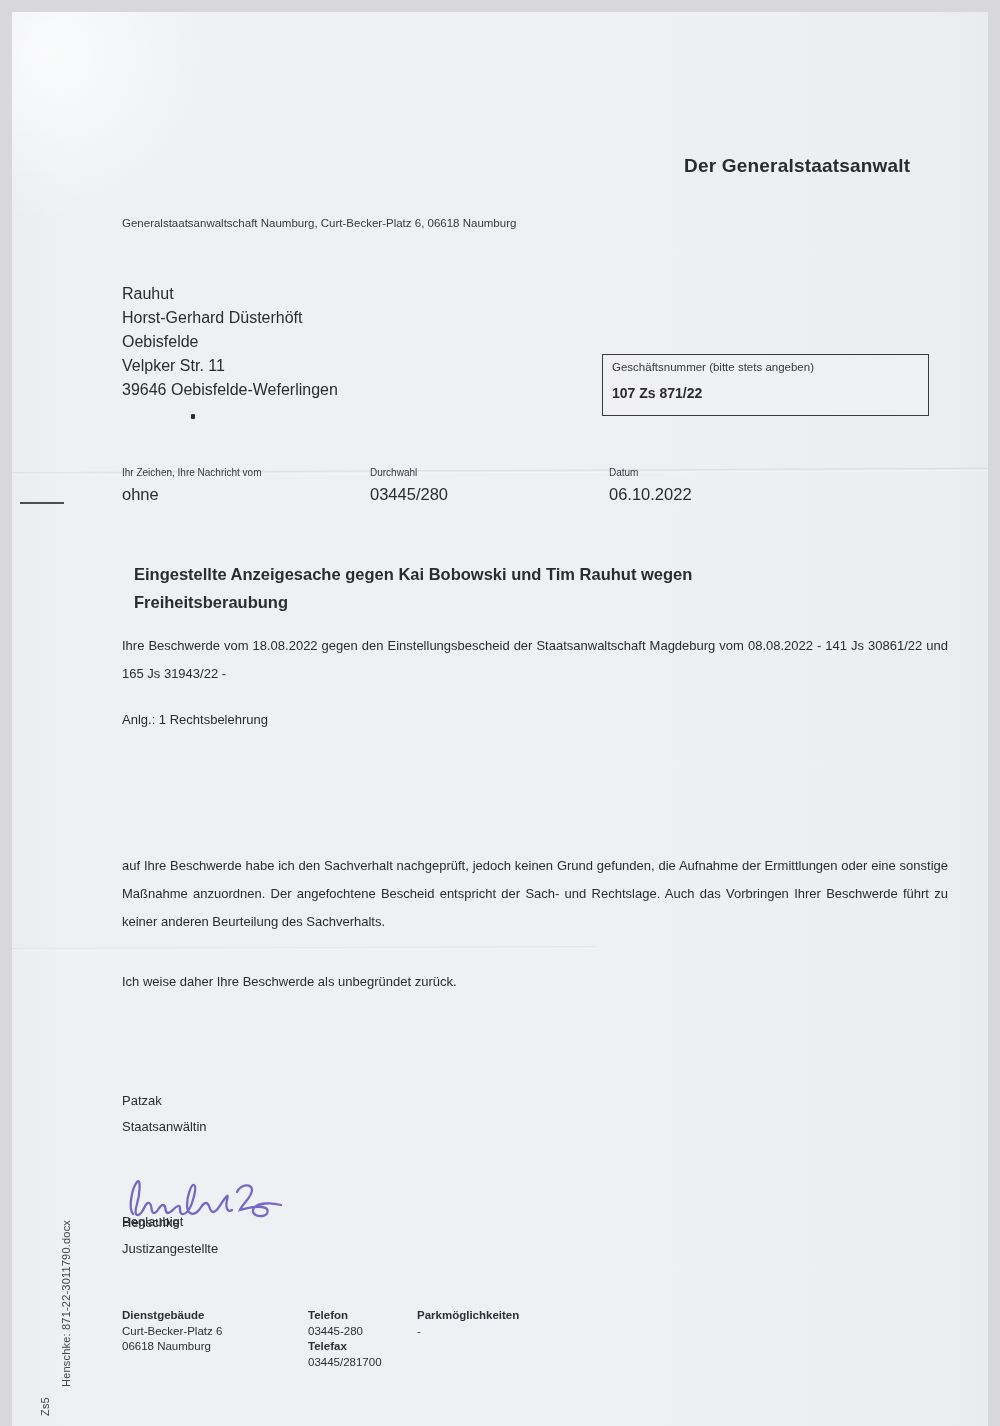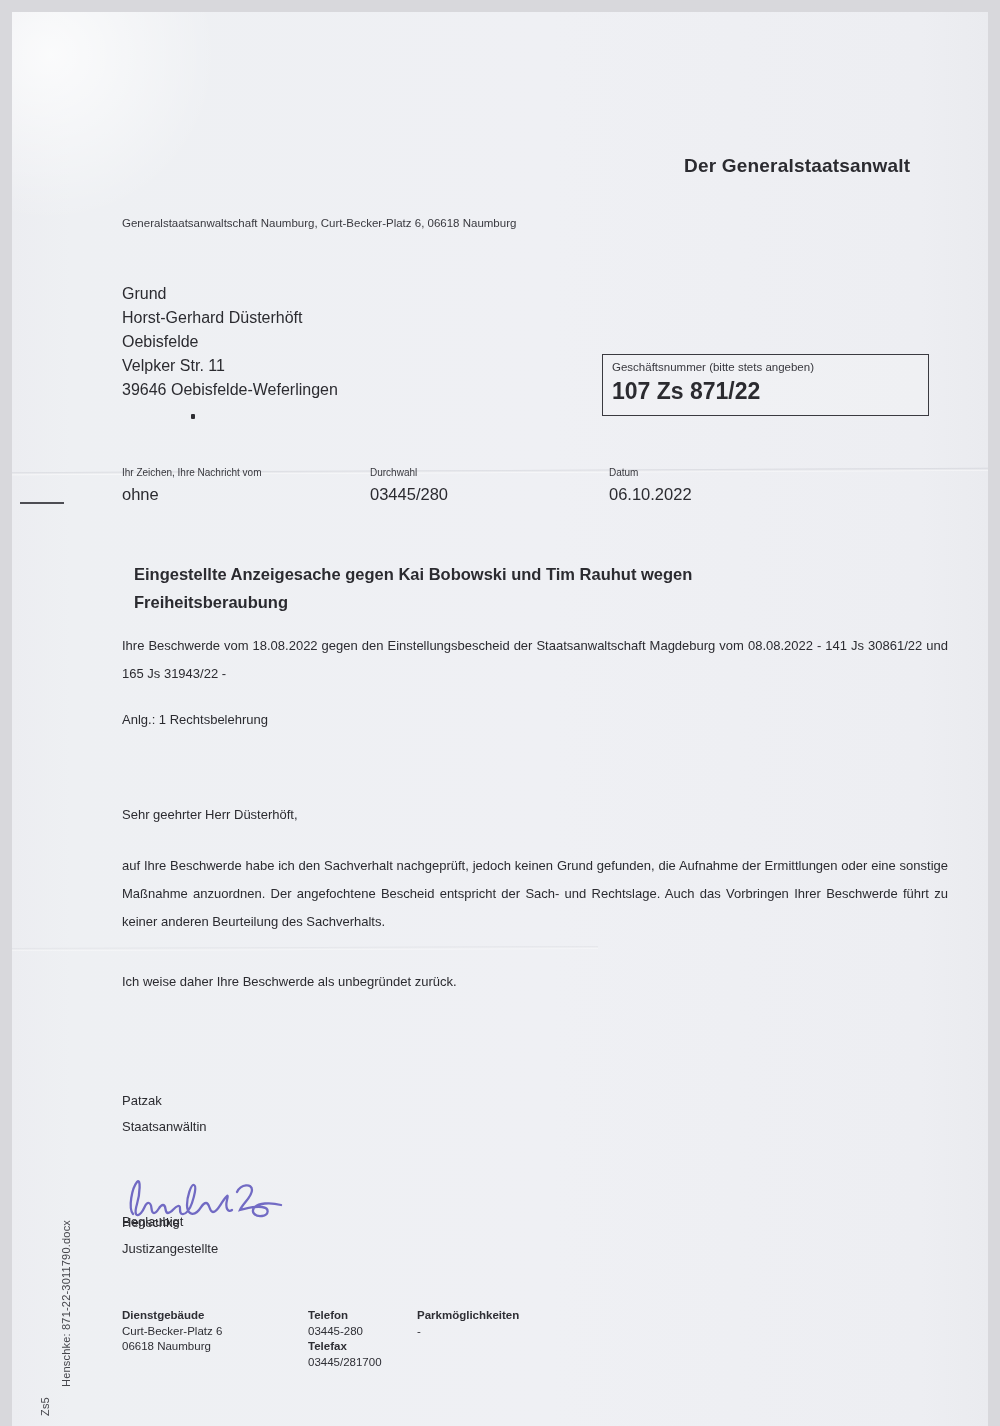--- a/index.html
+++ b/index.html
@@ -30,21 +30,21 @@
     position:absolute;left:672px;top:143px;
     font-size:19px;font-weight:bold;letter-spacing:.2px;
   }
   .sender-line{position:absolute;left:110px;top:205px;font-size:11.5px;color:#39393f;}
   .recipient{position:absolute;left:110px;top:270px;font-size:16px;line-height:24px;}
   .case-box{
     position:absolute;left:590px;top:342px;width:325px;height:60px;
     border:1.5px solid #3a3a40;background:rgba(255,255,255,.12);
   }
   .case-box .label{position:absolute;left:9px;top:6px;font-size:11.5px;color:#38383e;}
-  .case-box .number{position:absolute;left:9px;top:23px;font-size:23px;font-weight:bold;text-align:right;}
+  .case-box .number{position:absolute;left:9px;top:30px;font-size:14px;font-weight:bold;text-align:right;}
   .artifact-dot{position:absolute;left:179px;top:402px;width:4px;height:5px;background:#2e2e33;border-radius:1px;}
   .fold-dash{position:absolute;left:8px;top:490px;width:44px;height:2px;background:#4d4d53;}
   .ref-row .lbl{position:absolute;top:455px;font-size:10px;color:#38383e;}
   .ref-row .val{position:absolute;top:473px;font-size:16.5px;}
   .x1{left:110px}.x2{left:358px}.x3{left:597px}
   .subject{
     position:absolute;left:122px;top:548px;width:700px;
     font-size:16.5px;font-weight:bold;line-height:28px;
   }
   .para{position:absolute;left:110px;width:826px;font-size:13px;line-height:28px;}
@@ -76,21 +76,21 @@
 <div class="page">
 
   <div class="crease crease-1"></div>
   <div class="crease crease-2"></div>
 
   <div class="title">Der Generalstaatsanwalt</div>
 
   <div class="sender-line">Generalstaatsanwaltschaft Naumburg, Curt-Becker-Platz 6, 06618 Naumburg</div>
 
   <div class="recipient">
-    <div>Grund</div>
+    <div>Rauhut</div>
     <div>Horst-Gerhard Düsterhöft</div>
     <div>Oebisfelde</div>
     <div>Velpker Str. 11</div>
     <div>39646 Oebisfelde-Weferlingen</div>
   </div>
 
   <div class="case-box">
     <div class="label">Geschäftsnummer  (bitte stets angeben)</div>
     <div class="number">107 Zs 871/22</div>
   </div>
@@ -109,21 +109,20 @@
 
   <div class="subject">
     <div>Eingestellte Anzeigesache gegen Kai Bobowski und Tim Rauhut wegen</div>
     <div>Freiheitsberaubung</div>
   </div>
 
   <div class="para justify p-ref">Ihre Beschwerde vom 18.08.2022 gegen den Einstellungsbescheid der Staatsanwaltschaft Magdeburg vom 08.08.2022 - 141 Js 30861/22 und 165 Js 31943/22 -</div>
 
   <div class="para p-anlg">Anlg.: 1 Rechtsbelehrung</div>
 
-  <div class="para p-salut">Sehr geehrter Herr Düsterhöft,</div>
 
   <div class="para justify p-main">auf Ihre Beschwerde habe ich den Sachverhalt nachgeprüft, jedoch keinen Grund gefunden, die Aufnahme der Ermittlungen oder eine sonstige Maßnahme anzuordnen. Der angefochtene Bescheid entspricht der Sach- und Rechtslage. Auch das Vorbringen Ihrer Beschwerde führt zu keiner anderen Beurteilung des Sachverhalts.</div>
 
   <div class="para p-decision">Ich weise daher Ihre Beschwerde als unbegründet zurück.</div>
 
 
   <div class="para p-signer">
     <div>Patzak</div>
     <div>Staatsanwältin</div>
   </div>

